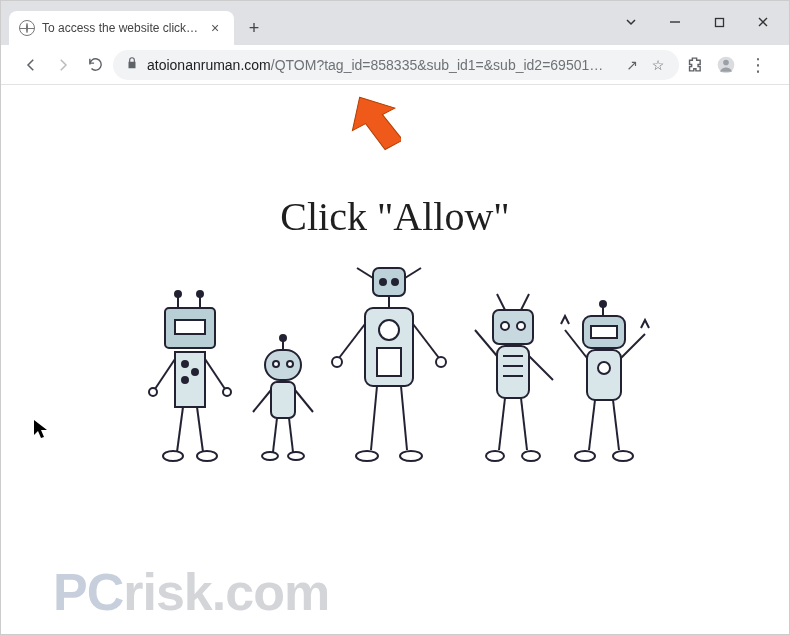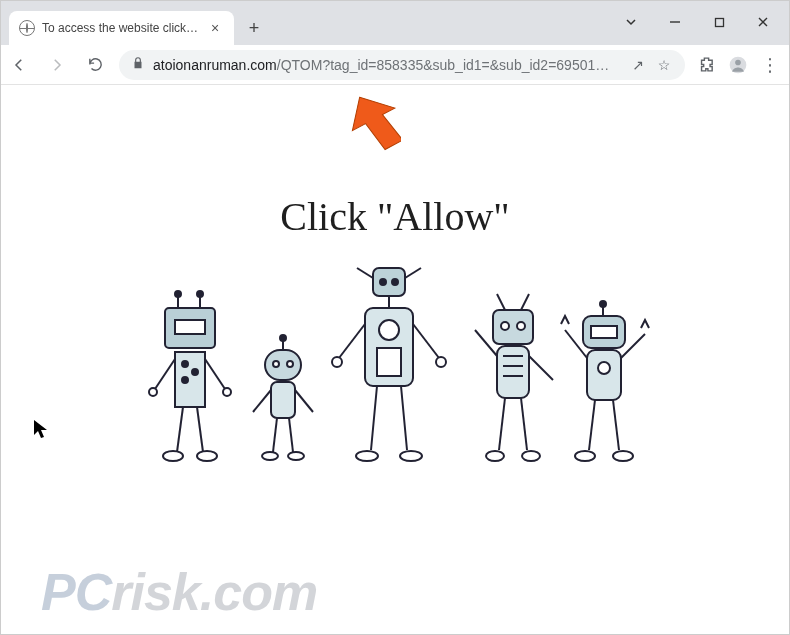--- a/index.html
+++ b/index.html
@@ -78,22 +78,22 @@
   color:#333;
   font-size:13px;
   cursor:pointer;
 }
 .wc svg { stroke:#333; }
 .addrbar {
   height: 40px;
   display:flex;
   align-items:center;
   background:#fff;
-  padding: 0 4px;
-  gap: 10px;
+  padding: 0 16px;
+  gap: 4px;
   border-bottom: 1px solid #e3e3e3;
 }
 .navbtn {
   width:28px; height:28px;
   display:flex; align-items:center; justify-content:center;
   color:#5f6368; cursor:pointer;
 }
 .navbtn.disabled { color:#babcbe; cursor:default;}
 .omnibox {
   flex:1;
@@ -133,23 +133,22 @@
 }
 .headline { font-size: 40px; color:#1f1f1f; font-family: Georgia, serif;}
 .subline  { font-size: 24px; color:#1f1f1f; font-family: Georgia, serif; margin-top:4px;}
 .robots {
   margin: 24px auto 0;
   width: 540px;
 }
 .watermark {
   position:absolute;
   bottom: 14px;
-  left: 40px;
+  left: 52px;
   font-size: 52px;
-  font-style: italic;
   font-weight: 700;
   font-family: Arial, sans-serif;
   color: rgba(150,150,160,0.42);
   letter-spacing: -1px;
 }
 .watermark .pc { color: rgba(120,140,170,0.42); }
 .watermark .risk { color: rgba(150,155,165,0.42); }
 .cursor-pointer {
   position:absolute;
   left: 32px;

